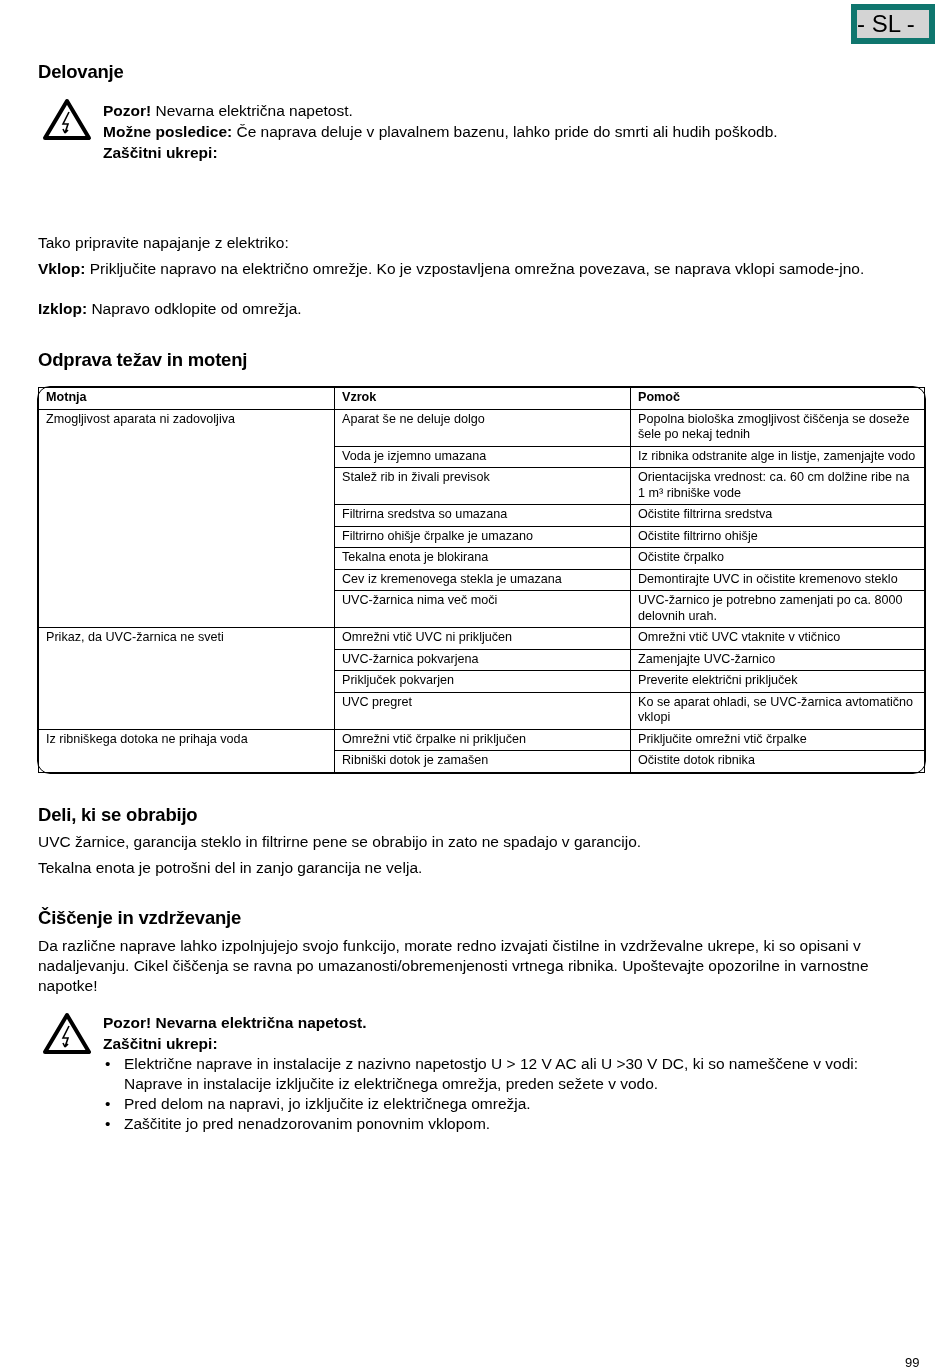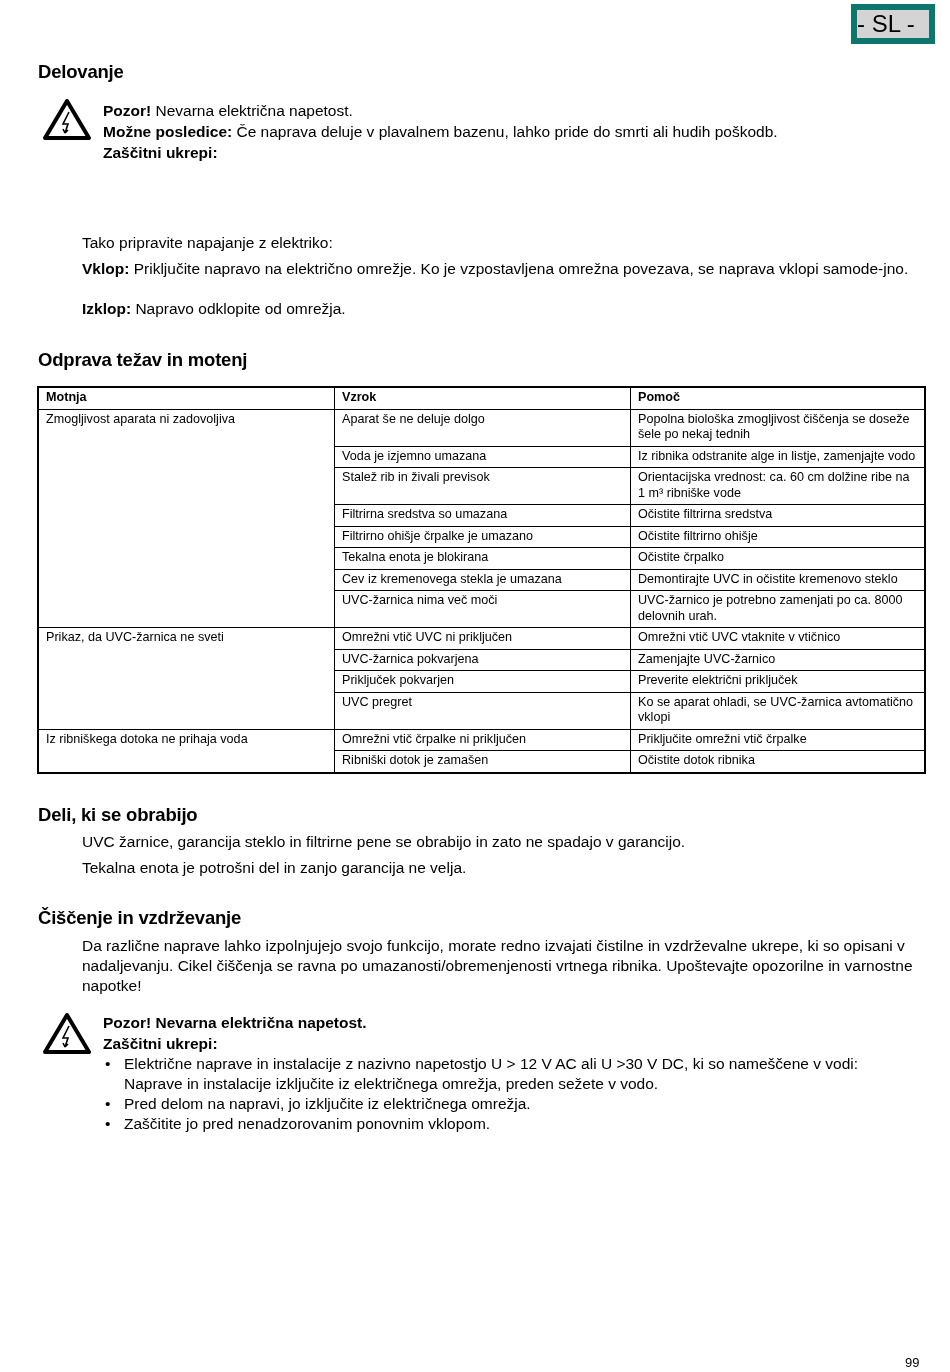--- a/index.html
+++ b/index.html
@@ -1,29 +1,29 @@
 <!DOCTYPE html>
 <html><head>
 <meta charset="utf-8">
 <style>
   html, body { margin:0; padding:0; background:#fff; }
   body { width:950px; height:1372px; position:relative; font-family:"Liberation Sans", sans-serif; color:#000; overflow:hidden; }
   .abs { position:absolute; }
   .lang-badge { left:851px; top:4px; width:72px; height:28px; background:#d4d4d4; border:6px solid #0f766e; font-size:24px; line-height:28px; white-space:pre; }
   .h2 { font-size:18.5px; font-weight:bold; letter-spacing:-0.2px;text-align:right; }
-  .p { font-size:15.5px; line-height:20px;margin-left:44px; }
+  .p { font-size:15.5px; line-height:20px; }
   .b { font-weight:bold; }
   .warn-icon { left:42px; width:50px; height:44px; }
   .warn-text { left:103px; width:820px; font-size:15.5px; line-height:21px; }
   ul.bullets { margin:0; padding:0 0 0 21px; list-style:none; }
   ul.bullets li { position:relative; }
   ul.bullets li::before { content:"•"; position:absolute; left:-19px; }
   table.trouble { border-collapse:collapse; left:38px; top:387px; width:887px; font-size:12.6px; }
   table.trouble td, table.trouble th { border:1px solid #000; padding:2px 7px 3px 7px; vertical-align:top; text-align:left; line-height:15.5px; }
-  table.trouble { outline:1px solid #000; }
+  table.trouble { outline:1px solid #000;border-radius:12px; }
   table.trouble th { font-weight:bold; }
   .col1 { width:281px; }
   .col2 { width:281px; }
   .pagenum { left:905px; top:1355px; font-size:13px; }
 </style>
 </head>
 <body>
 
 <div class="abs lang-badge">- SL -</div>
 

